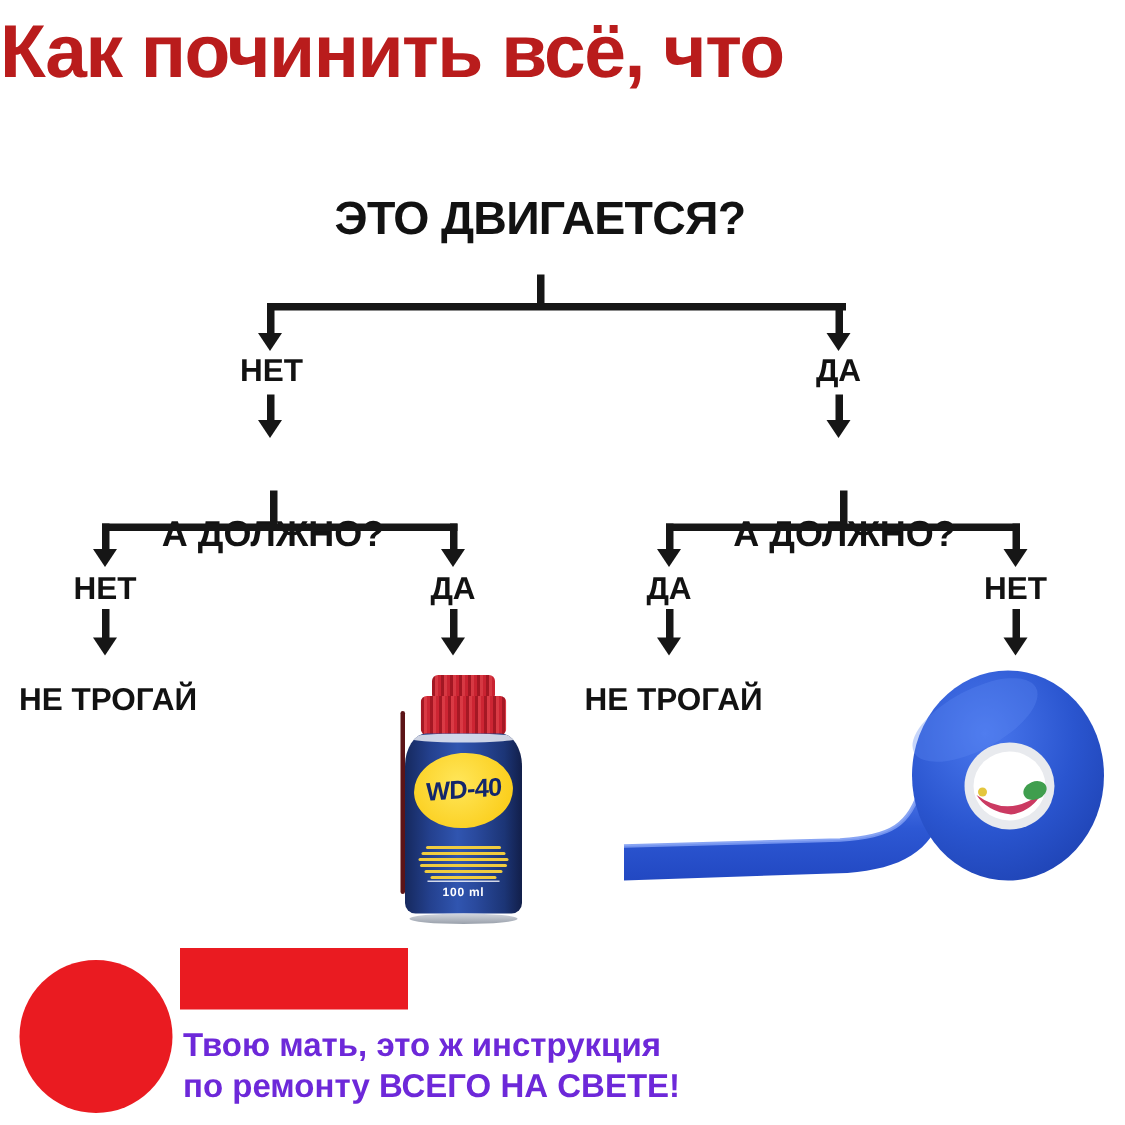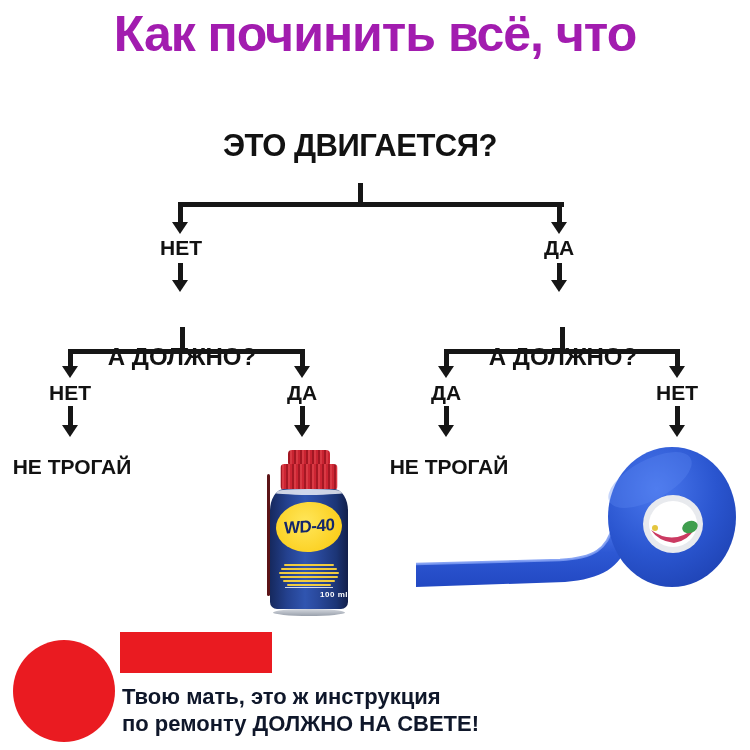--- a/index.html
+++ b/index.html
@@ -1,19 +1,19 @@
 <!DOCTYPE html>
 <html><head>
 <meta charset="utf-8">
 <style>
   html,body{margin:0;padding:0;background:#fff;}
   #canvas{position:relative;width:750px;height:750px;background:#ffffff;overflow:hidden;
           font-family:"Liberation Sans", sans-serif;color:#121212;}
-  .title{position:absolute;top:10px;left:0;width:100%;text-align:center;
-         font-weight:700;font-size:50px;line-height:48px;letter-spacing:-1px;color:#a21caf;}
+  .title{position:absolute;top:10px;left:0;width:100%;
+         font-weight:700;font-size:50px;line-height:48px;letter-spacing:-1px;color:#b91c1c;}
   .q{position:absolute;transform:translateX(-50%);font-weight:700;white-space:nowrap;color:#121212;text-align:right;}
   .q1{font-size:31px;letter-spacing:-0.5px;}
   .q2{font-size:24px;margin-top:44px;}
   .lbl{position:absolute;transform:translateX(-50%);font-weight:700;font-size:21px;
        white-space:nowrap;color:#121212;}
   .res{position:absolute;transform:translateX(-50%);font-weight:700;font-size:21px;
        white-space:nowrap;color:#121212;}
   .hline,.vline{position:absolute;background:#161616;}
   .ahead{position:absolute;width:0;height:0;border-left:8px solid transparent;
          border-right:8px solid transparent;border-top:12px solid #161616;}
@@ -31,29 +31,29 @@
         background:linear-gradient(90deg,#16295e 0%,#24418f 22%,#3055b0 45%,#2a4a9e 60%,#1c3576 85%,#121f4a 100%);}
   .shoulder{position:absolute;top:0;left:2px;right:2px;height:6px;background:rgba(236,239,246,.85);border-radius:50%;}
   .shield{position:absolute;left:50%;top:13px;transform:translateX(-50%) rotate(-4deg);
         width:66px;height:50px;border-radius:50%;
         background:radial-gradient(circle at 45% 40%, #ffe65a, #fbcf1e 75%);
         display:flex;align-items:center;justify-content:center;}
   .shield span{font-size:17px;font-weight:700;color:#13266b;letter-spacing:-0.5px;transform:skewX(-4deg);}
   .fineprint{position:absolute;left:50%;transform:translateX(-50%);top:73px;width:62px;}
   .fineprint div{height:2px;background:#f0cc3f;margin:2px auto;border-radius:1px;}
   .volline{position:absolute;top:98px;left:15px;right:15px;height:1px;background:rgba(255,255,255,.8);}
-  .vol{position:absolute;left:0;right:0;top:101px;text-align:right;font-size:8px;
+  .vol{position:absolute;left:0;right:0;top:101px;text-align:center;font-size:8px;
        color:#fff;font-weight:700;letter-spacing:.5px;}
   .rim{position:absolute;left:50%;transform:translateX(-50%);top:159px;width:72px;height:7px;
        border-radius:50%;background:linear-gradient(#d4d8df,#99a0ab);}
   
   .logo-circle{position:absolute;left:13px;top:640px;width:102px;height:102px;border-radius:50%;background:#ea1b21;}
   .logo-bar{position:absolute;left:120px;top:632px;width:152px;height:41px;background:#ea1b21;}
   .caption{position:absolute;left:122px;top:683px;font-size:22px;line-height:27px;
-           font-weight:700;color:#0f172a;}
+           font-weight:700;color:#6d28d9;}
   .tape-svg{position:absolute;left:398px;top:438px;}
 </style>
 </head>
 <body>
 
 <div id="canvas">
 
   <div class="title">
     <div>Как починить всё, что</div>
   </div>
@@ -156,16 +156,16 @@
     <ellipse cx="275" cy="86" rx="24" ry="23" fill="#ffffff"></ellipse>
     <path d="M 253 92 Q 275 108 297 90 Q 290 103 276 105 Q 260 103 253 92 Z" fill="#cb3a62"></path>
     <ellipse cx="292" cy="89" rx="8" ry="6" fill="#3f9e4e" transform="rotate(-22 292 89)"></ellipse>
     <circle cx="257" cy="90" r="3" fill="#e4c63e"></circle>
   </svg>
 
   <div class="logo-circle"></div>
   <div class="logo-bar"></div>
   <div class="caption">
     <div>Твою мать, это ж инструкция</div>
-    <div>по ремонту ДОЛЖНО НА СВЕТЕ!</div>
+    <div>по ремонту ВСЕГО НА СВЕТЕ!</div>
   </div>
 
 </div>
 
 </body></html>

